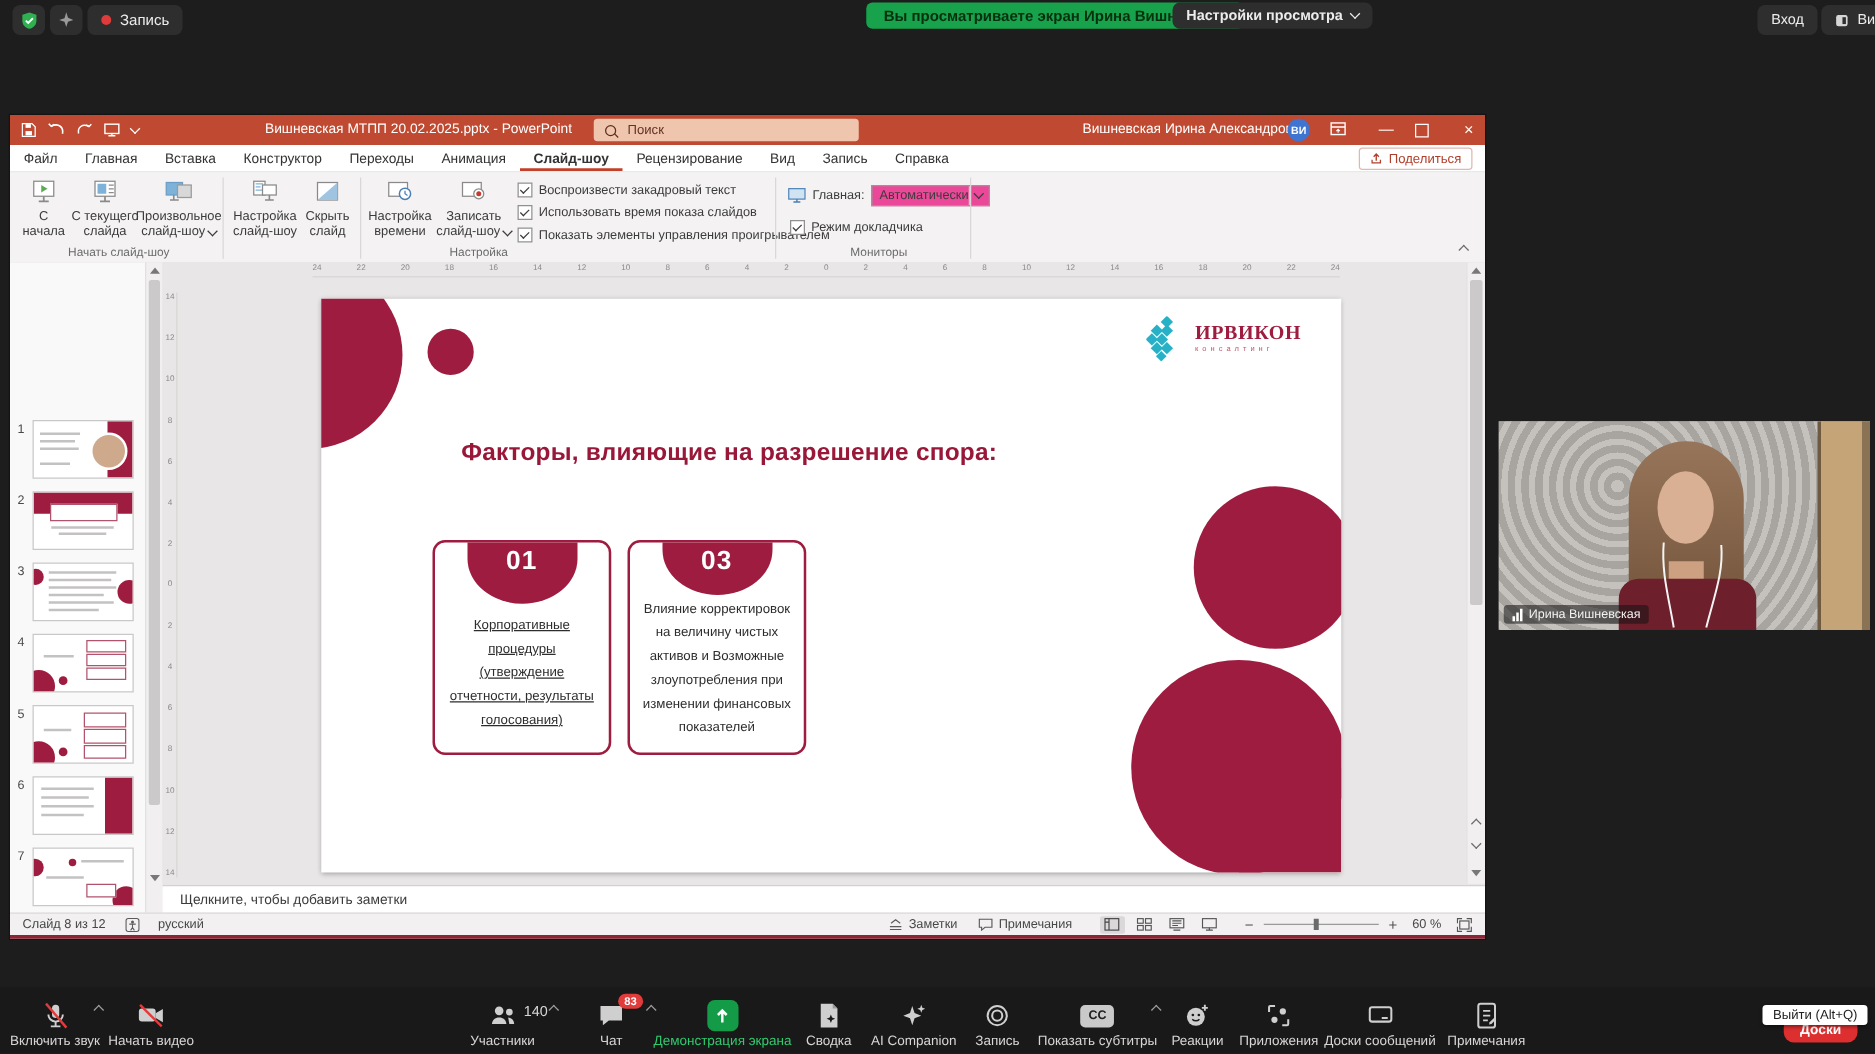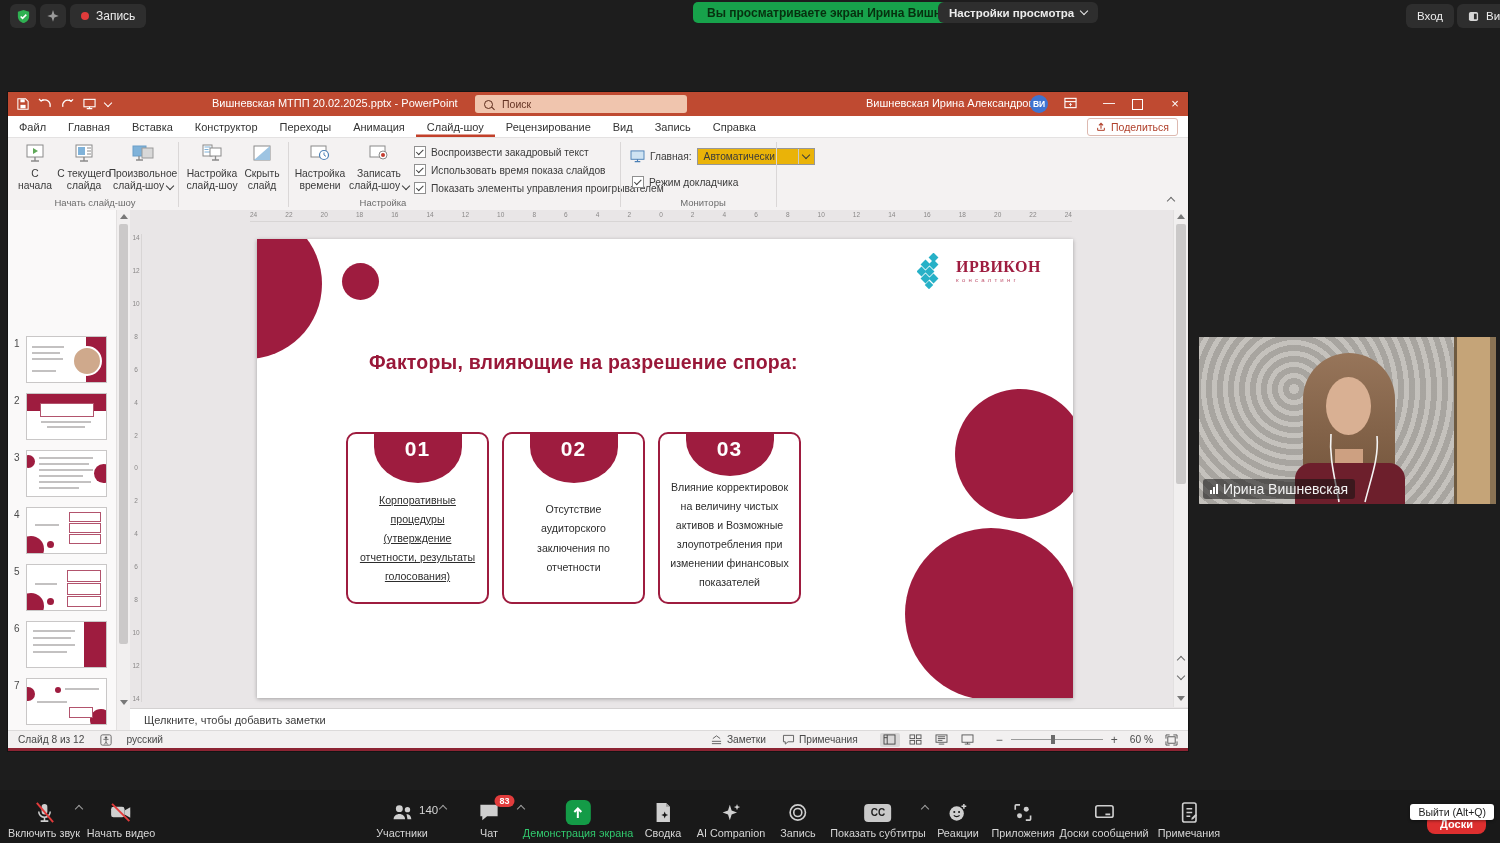--- a/index.html
+++ b/index.html
@@ -18,21 +18,21 @@
 .ptb{height:24px;background:#bf4a31;color:#fff;font-size:11px;position:relative;display:flex;align-items:center}
 .qat{display:flex;gap:9px;margin-left:9px;align-items:center}
 .search{position:absolute;left:467px;top:3px;width:212px;height:18px;background:#f0c5ae;border-radius:3px;display:flex;align-items:center;gap:7px;padding:0 9px;box-sizing:border-box}
 .search input{background:transparent;border:0;outline:0;font-size:10.5px;color:#4f2517;width:100%;font-family:"Liberation Sans",sans-serif}
 .search input::placeholder{color:#5d2c1c;opacity:.95}
 .mag{width:7px;height:7px;border:1.4px solid #5d2c1c;border-radius:50%;position:relative;flex:0 0 auto}
 .mag:after{content:"";position:absolute;width:4px;height:1.4px;background:#5d2c1c;transform:rotate(45deg);left:6px;top:7px}
 .wbtn{width:30px;text-align:center;font-size:12px}
 .mrow{height:21px;background:#fff;border-bottom:1px solid #e4e2e2;display:flex;align-items:flex-end;font-size:11px;color:#333;position:relative}
 .mtab{padding:3px 11px 4px;cursor:default}
-.mtab.on{font-weight:normal;box-shadow:inset 0 -2.5px 0 #c2402a}
+.mtab.on{font-weight:bold;box-shadow:inset 0 -2.5px 0 #c2402a}
 .ribbon{height:72px;background:#f4f2f2;border-bottom:1px solid #dcdada;position:relative;font-size:10.3px;color:#3b3b3b}
 .rbtn{position:absolute;top:4px;display:flex;flex-direction:column;align-items:center;text-align:center;line-height:1.18;gap:2px}
 .glabel{position:absolute;bottom:2px;font-size:9.5px;color:#6b6b6b}
 .gdiv{position:absolute;top:4px;bottom:3px;width:1px;background:#dad7d7}
 .cbrow{position:absolute;display:flex;align-items:center;gap:5px;font-size:10.2px;white-space:nowrap}
 .cbx{width:10px;height:10px;border:1px solid #909090;background:#fff;display:flex;align-items:center;justify-content:center;flex:0 0 auto}
 .ck{width:6px;height:3px;border-left:1.4px solid #3f3f3f;border-bottom:1.4px solid #3f3f3f;transform:rotate(-45deg) translate(0,-1px)}
 .work{position:absolute;left:0;right:0;top:118px;height:521px;background:#e9e6e7}
 .thpanel{position:absolute;left:0;top:0;width:108px;height:100%;background:#faf9f9;border-right:1px solid #e2e0e0;overflow:hidden}
 .th{position:absolute;left:18px;width:79px;height:45px;background:#fff;border:1px solid #c9c7c7;overflow:hidden}
@@ -63,21 +63,21 @@
 .status{position:absolute;left:0;right:0;bottom:3px;height:17px;background:#f2f0f0;border-top:1px solid #dcdada;display:flex;align-items:center;font-size:10.2px;color:#484848}
 .maroonline{position:absolute;left:0;right:0;bottom:0;height:3px;background:#8c2433}
 .vbtn{width:20px;height:14px;display:flex;align-items:center;justify-content:center;border-radius:2px}
 .vbtn.on{background:#dad8d8}
 .zslider{width:92px;height:1px;background:#9a9a9a;position:relative}
 .zslider i{position:absolute;left:40px;top:-4px;width:4px;height:9px;background:#6b6b6b}
 
 #cam{position:absolute;left:1199px;top:337px;width:297px;height:167px;overflow:hidden;background:#b3b0ab}
 .rings{position:absolute;left:-40px;top:-60px;width:300px;height:280px;background:repeating-radial-gradient(circle at 45% 40%,#c9c6c1 0 5px,#a5a29d 5px 11px);opacity:.8}
 .door{position:absolute;right:0;top:0;width:42px;height:100%;background:linear-gradient(90deg,#6e5a40 0 3px,#c5a478 3px 36px,#8a7354 36px)}
-.ctag{position:absolute;left:4px;bottom:5px;background:rgba(18,18,18,.55);border-radius:3px;display:flex;align-items:center;gap:5px;padding:2px 7px;color:#f2f2f2;font-size:14px}
+.ctag{position:absolute;left:4px;bottom:5px;background:rgba(18,18,18,.55);border-radius:3px;display:flex;align-items:center;gap:5px;padding:2px 7px;color:#f2f2f2;font-size:10px}
 .bars{display:flex;align-items:flex-end;gap:1px}
 .bars i{display:block;width:2px;background:#fff}
 
 #ztb{position:absolute;left:0;right:0;bottom:0;height:53px;background:#191919}
 .zitem{position:absolute;bottom:4px;transform:translateX(-50%);display:flex;flex-direction:column;align-items:center;gap:2px;color:#d6d6d6;font-size:10.8px;white-space:nowrap}
 .zic{height:25px;display:flex;align-items:center;justify-content:center;position:relative}
 .zchev{position:absolute;bottom:27px;color:#9e9e9e}
 .badge{position:absolute;top:-5px;right:-14px;background:#e13c3c;color:#fff;font-size:9px;font-weight:bold;border-radius:8px;padding:1px 5px}
 .sharebox{width:25px;height:25px;background:#1292422e;background:#149b47;border-radius:6px;display:flex;align-items:center;justify-content:center}
 .ccbox{width:27px;height:18px;background:#c9c9c9;border-radius:4px;color:#202020;font-size:10px;font-weight:bold;display:flex;align-items:center;justify-content:center}
@@ -303,21 +303,21 @@
       <div class="gdiv" style="left:612px"></div>
 
       <div class="cbrow" style="left:622px;top:10px">
         <span>
             <svg width="15" height="13" viewBox="0 0 16 14">
               <rect x="1" y="1" width="14" height="9" fill="#cfe3f2" stroke="#4a7fb5"></rect>
               <path d="M8 10v2M5 12.5h6" stroke="#4a7fb5" stroke-width="1.2"></path>
             </svg>
           </span>
         <span>Главная:</span>
-        <span style="width:118px;height:17px;border:1px solid #979797;background:#eab308;display:inline-flex;align-items:center;justify-content:space-between;padding:0 0 0 6px;box-sizing:border-box">
+        <span style="width:95px;height:17px;border:1px solid #979797;background:#ec4899;display:inline-flex;align-items:center;justify-content:space-between;padding:0 0 0 6px;box-sizing:border-box">
           <span>Автоматически</span>
           <span style="width:15px;height:15px;border-left:1px solid #c9c9c9;display:inline-flex;align-items:center;justify-content:center">
               <span class="chev"></span>
             </span>
         </span>
       </div>
       <div class="cbrow" style="left:624px;top:38px">
         <span class="cbx">
             <span class="ck"></span>
           </span>
@@ -486,26 +486,20 @@
 
           <div class="cards">
             <div class="card">
               <div class="bulge">
                   <span class="bnum">01</span>
                 </div>
               <div class="ctext lined">Корпоративные процедуры (утверждение отчетности, результаты голосования)</div>
             </div>
             <div class="card">
               <div class="bulge">
-                  <span class="bnum">02</span>
-                </div>
-              <div class="ctext">Отсутствие аудиторского заключения по отчетности</div>
-            </div>
-            <div class="card">
-              <div class="bulge">
                   <span class="bnum">03</span>
                 </div>
               <div class="ctext">Влияние корректировок на величину чистых активов и Возможные злоупотребления при изменении финансовых показателей</div>
             </div>
           </div>
         </div>
       </div>
 
       <div class="sb" style="right:0;top:0;width:14px;height:497px">
         <div class="tri-up" style="top:4px;left:3px"></div>

